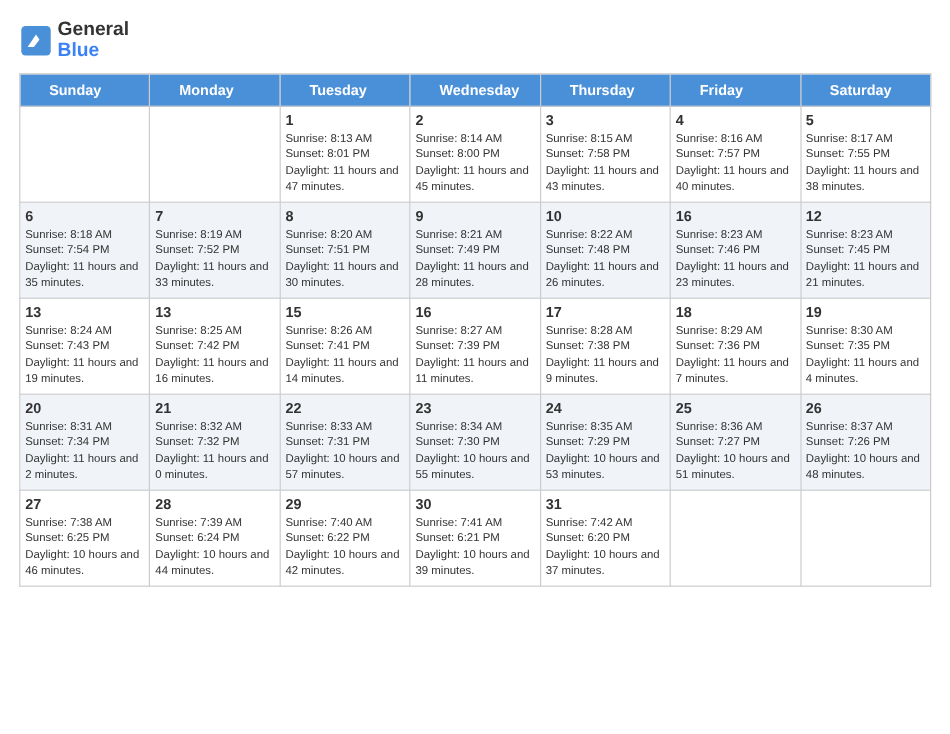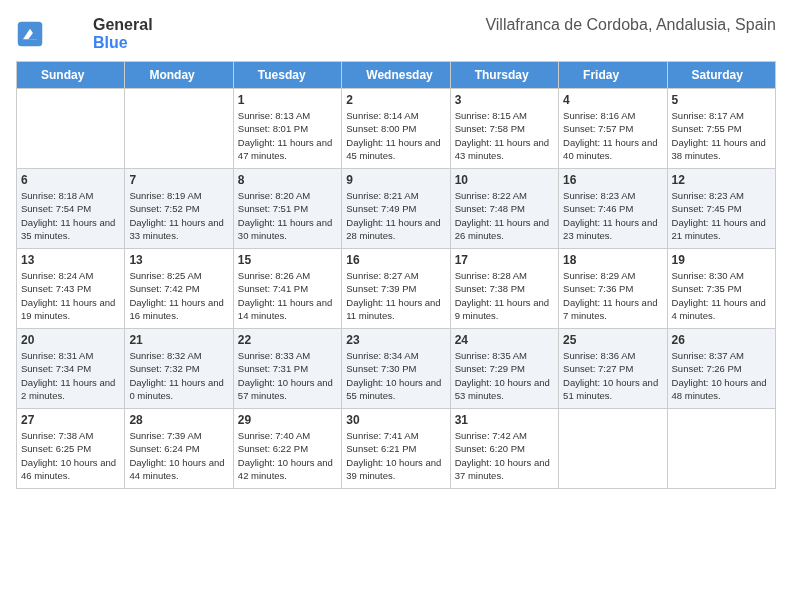--- a/index.html
+++ b/index.html
@@ -20,21 +20,20 @@
       display: flex;
       align-items: center;
       font-size: 18px;
       font-weight: bold;
       color: #333;
       line-height: 1.1;
     }
     .logo-text {
       display: flex;
       flex-direction: column;
-      margin-left: 45px;
     }
     .logo-general { font-size: 16px; color: #333; font-weight: bold; }
     .logo-blue { font-size: 16px; color: #3b82f6; font-weight: bold; }
     .logo-icon {
       width: 28px;
       height: 28px;
       margin-right: 4px;
     }
     .title-block {
       text-align: right;
@@ -98,21 +97,20 @@
       <rect x="2" y="2" width="28" height="28" rx="4" fill="#4a90d9"></rect>
       <polygon points="8,22 16,10 24,22" fill="white"></polygon>
       <polygon points="14,22 20,14 26,22" fill="#4a90d9"></polygon>
     </svg>
     <div class="logo-text">
       <span class="logo-general">General</span>
       <span class="logo-blue">Blue</span>
     </div>
   </div>
   <div class="title-block">
-    <div class="subtitle">Villafranca de Cordoba, Andalusia, Spain</div>
   </div>
 </div>
 
 <table>
   <thead>
     <tr>
     <th>Sunday</th>
         <th>Monday</th>
         <th>Tuesday</th>
         <th>Wednesday</th>

